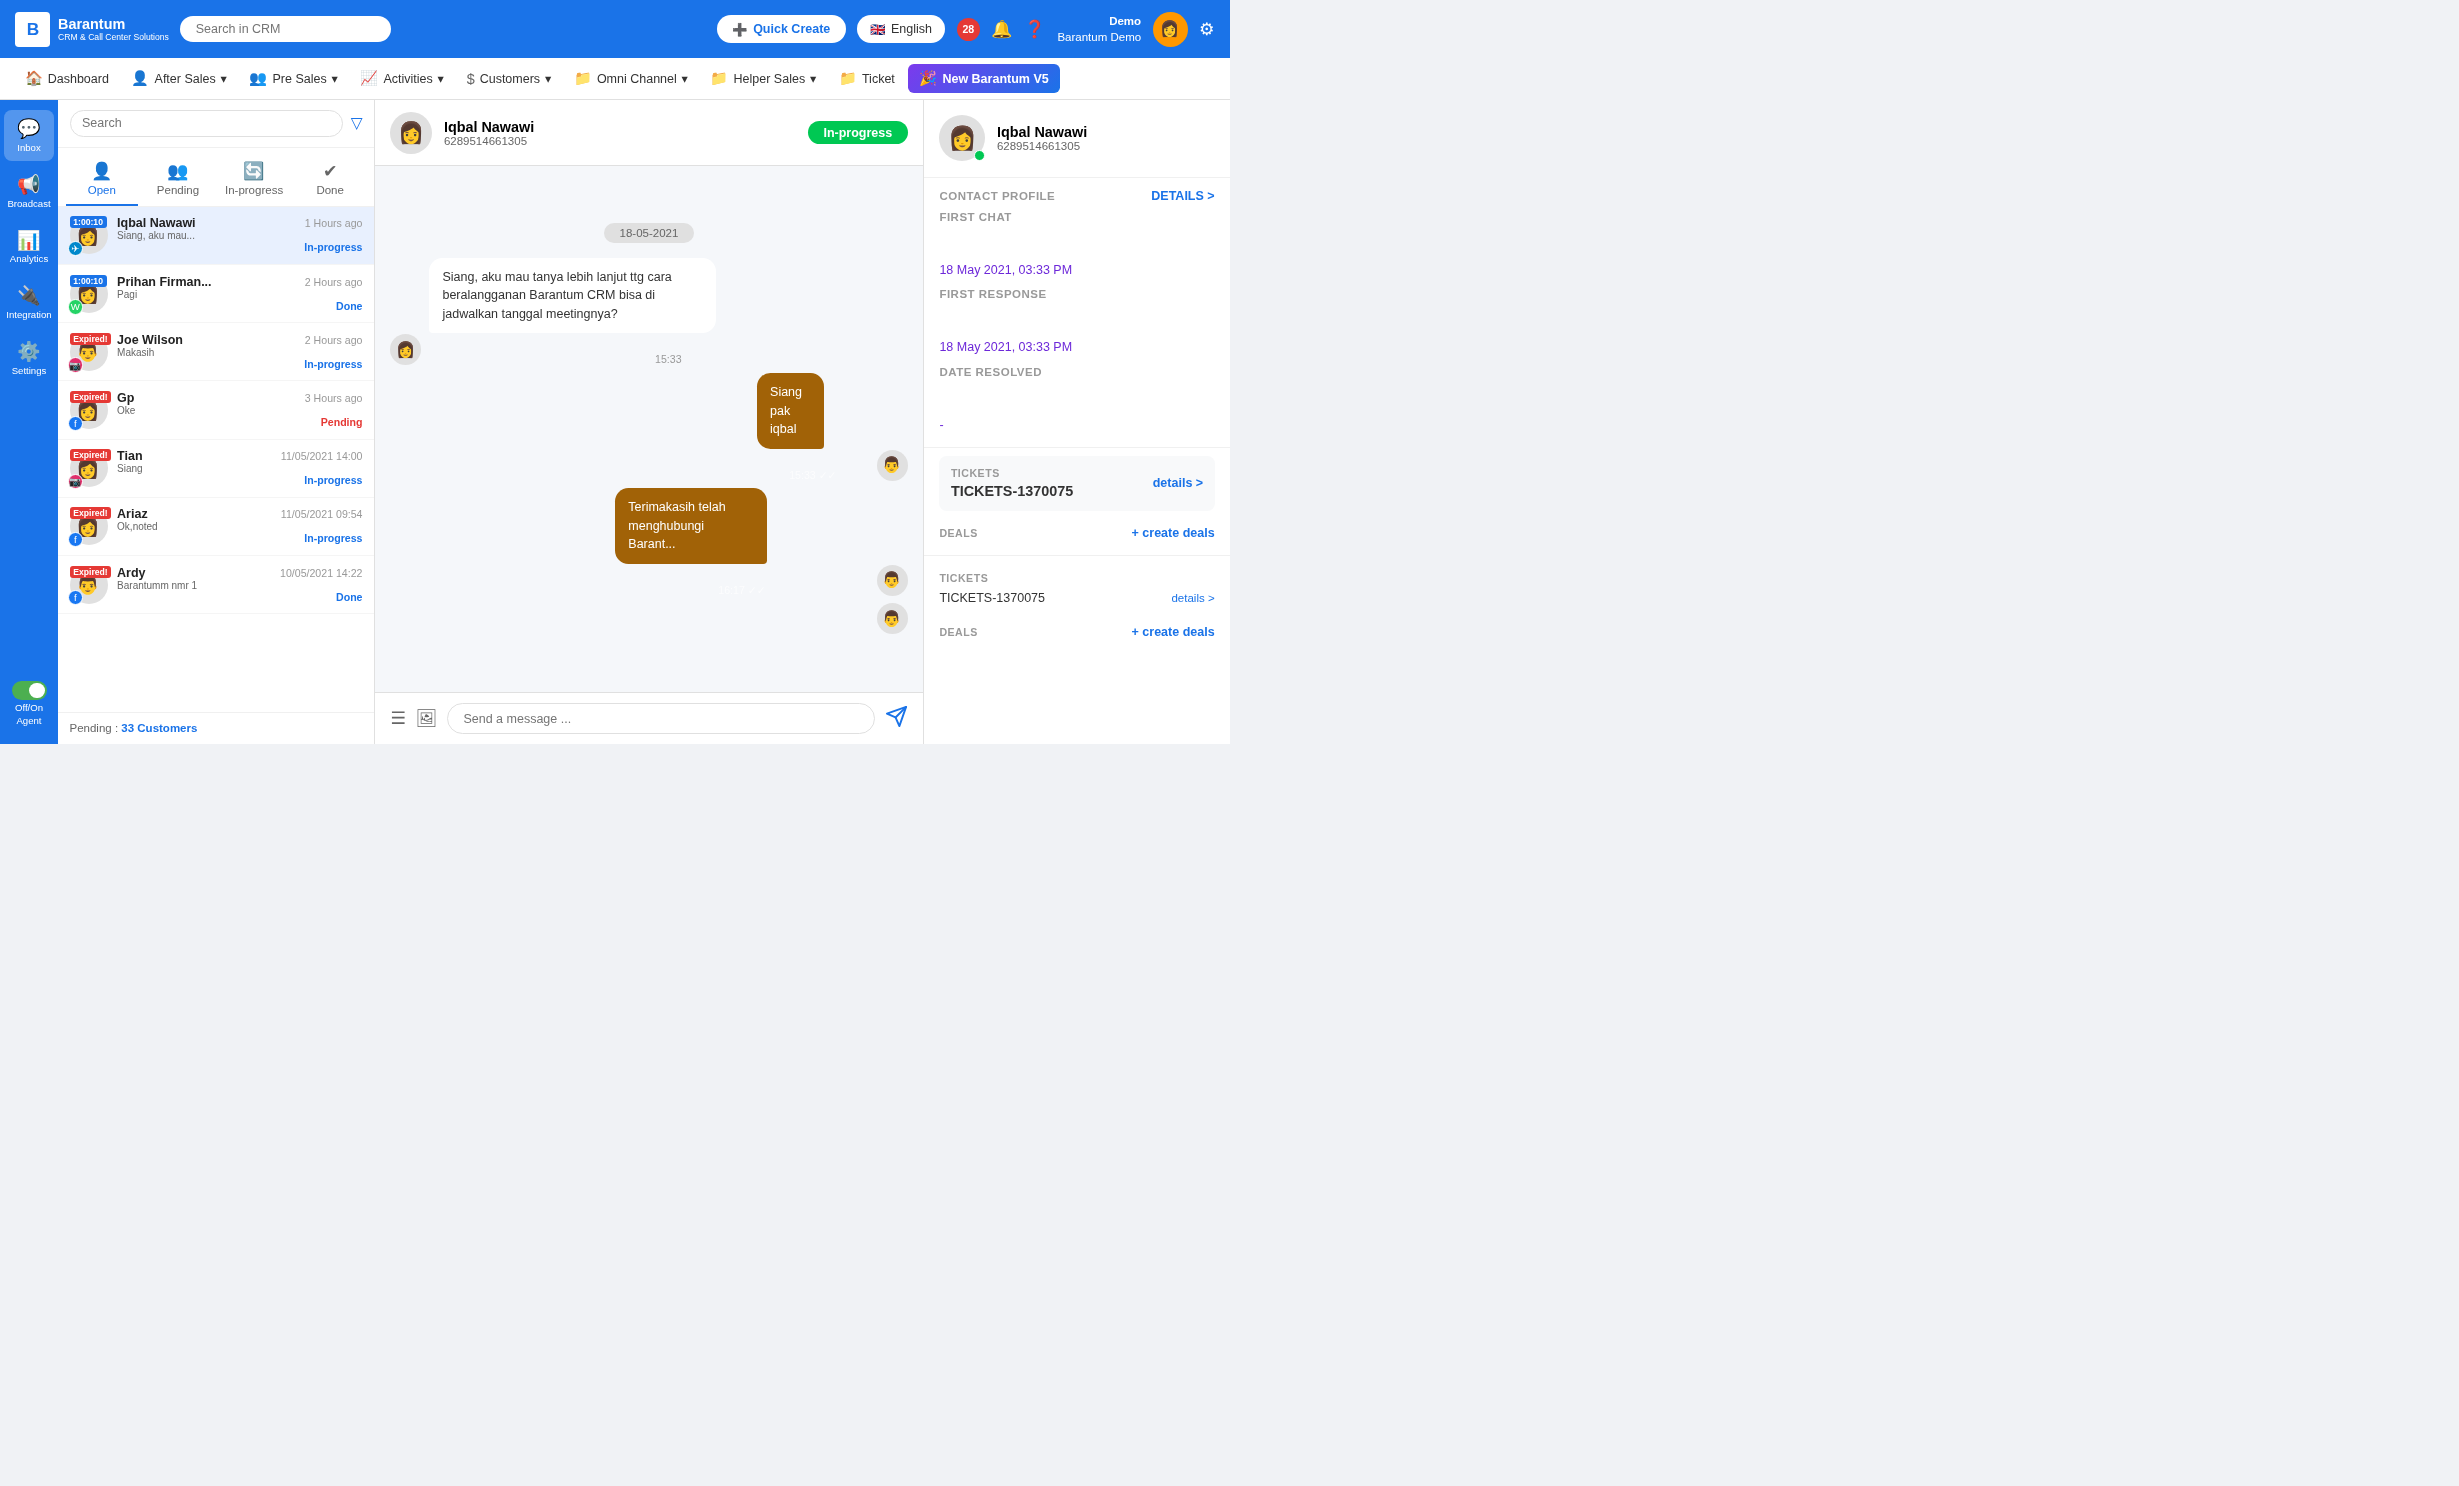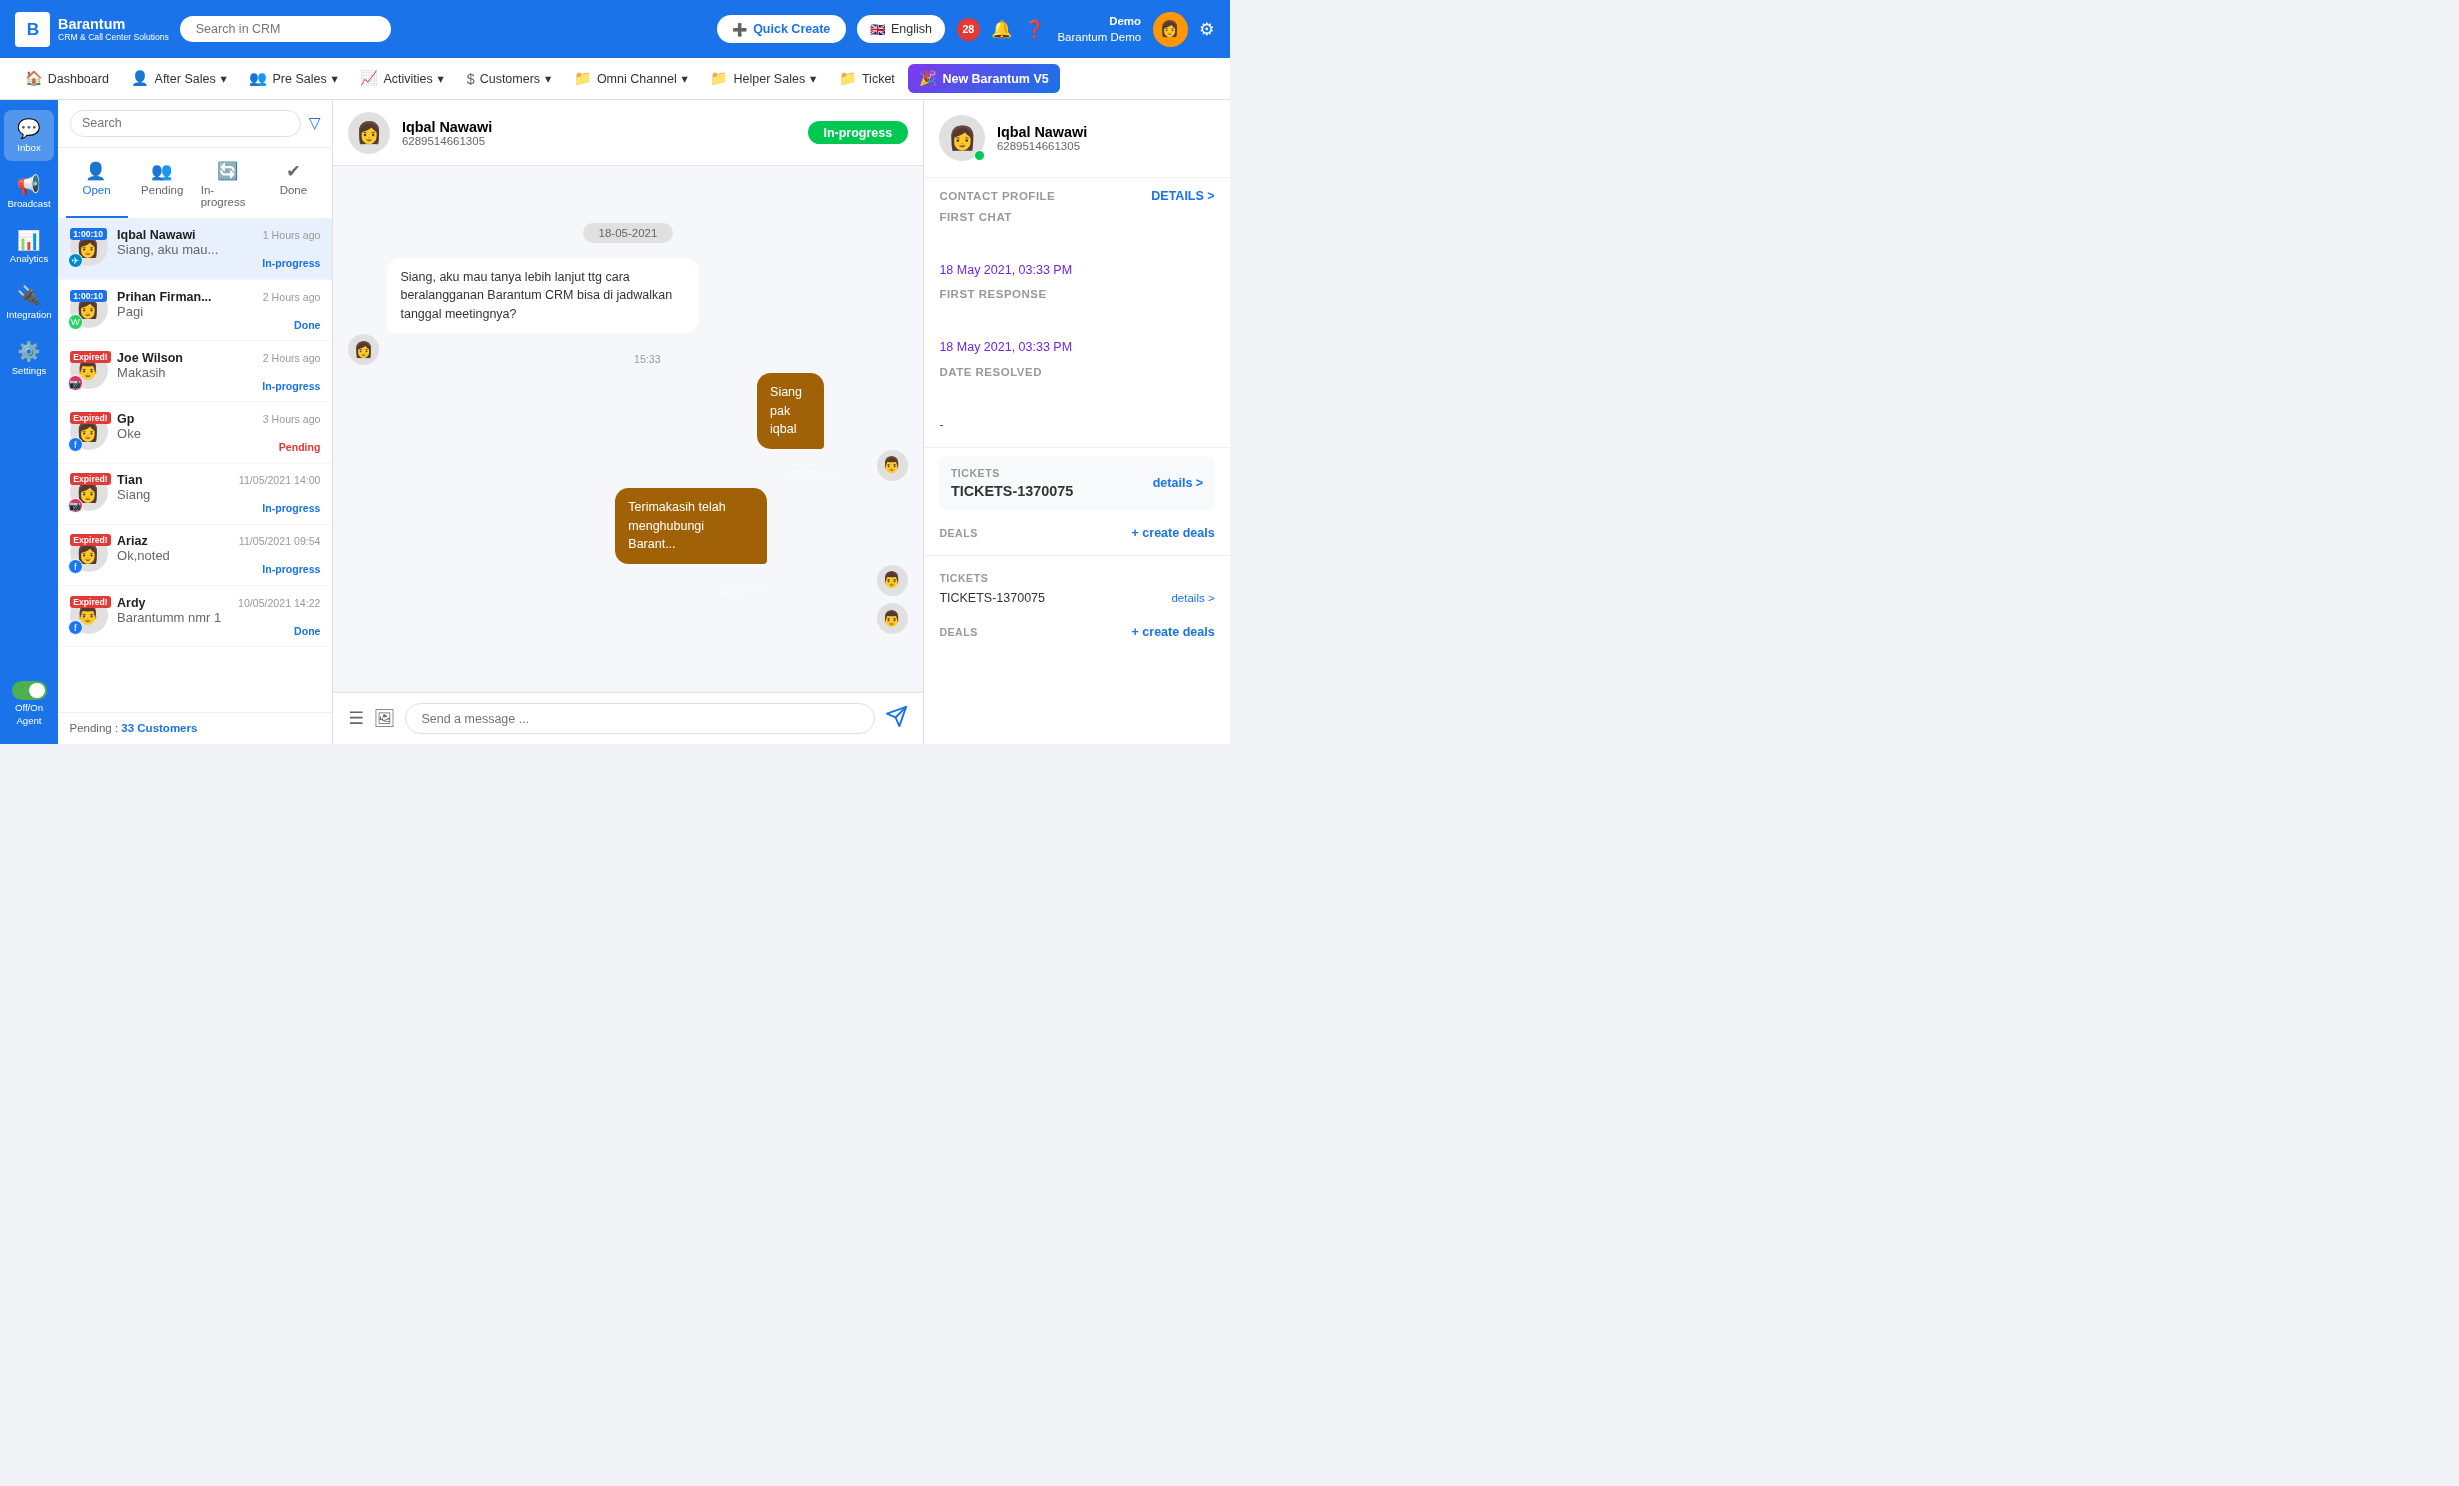--- a/index.html
+++ b/index.html
@@ -197,21 +197,21 @@
       height: 15.4px;
       background: white;
       border-radius: 50%;
       position: absolute;
       right: 1.9px;
       top: 1.9px;
     }
 
     
     .inbox-panel {
-      width: 275px;
+      width: 317px;
       background: white;
       border-right: 1px solid #e0e0e0;
       display: flex;
       flex-direction: column;
     }
     .inbox-search {
       padding: 9.6px 11.5px;
       display: flex;
       gap: 7.7px;
       align-items: center;
@@ -293,21 +293,21 @@
       top: 0;
       left: 0;
       white-space: nowrap;
     }
     .label-expired { background: #e53935; color: white; }
     .label-online { background: #1a73e8; color: white; }
     .chat-info { flex: 1; min-width: 0; }
     .chat-header { display: flex; justify-content: space-between; align-items: center; }
     .chat-name { font-weight: 600; font-size: 12.5px; color: #222; }
     .chat-time { font-size: 10.6px; color: #999; white-space: nowrap; }
-    .chat-preview { font-size: 13px; color: #666; overflow: hidden; text-overflow: ellipsis; white-space: nowrap; }
+    .chat-preview { font-size: 10px; color: #666; overflow: hidden; text-overflow: ellipsis; white-space: nowrap; }
     .chat-status-row { display: flex; justify-content: flex-end; }
     .status-badge {
       font-size: 10.6px;
       font-weight: 600;
     }
     .status-inprogress { color: #1a73e8; }
     .status-done { color: #1a73e8; }
     .status-pending { color: #e53935; }
     .pending-footer {
       padding: 9.6px 11.5px;

